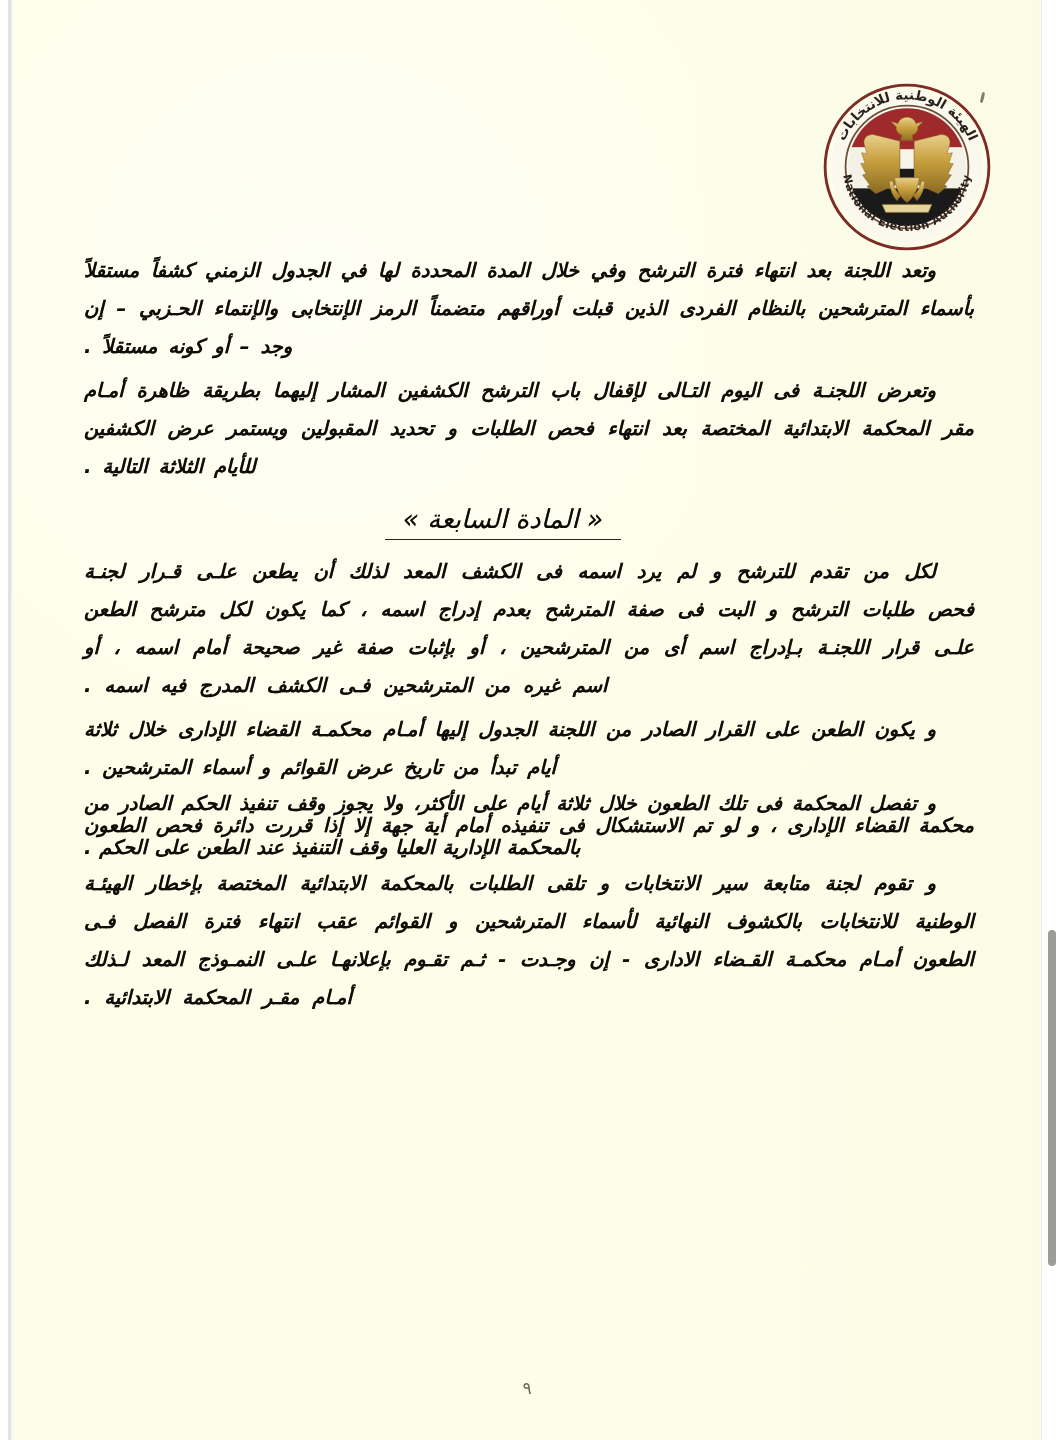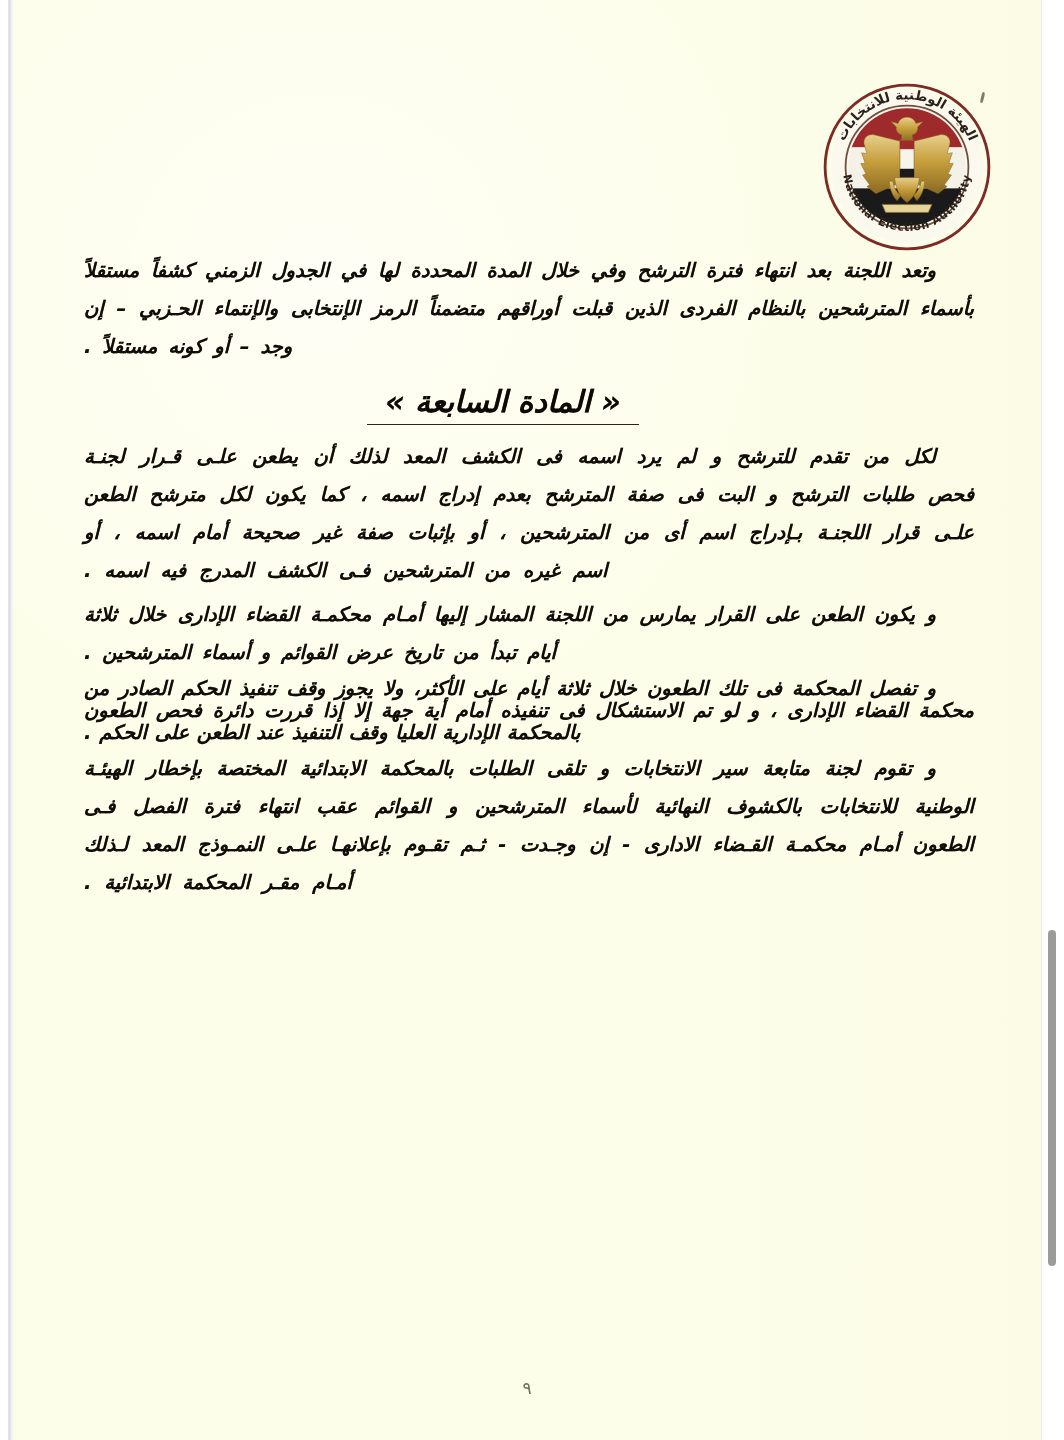--- a/index.html
+++ b/index.html
@@ -160,23 +160,23 @@
   #article-heading-block {
     margin: 18px 0 14px 0;
     text-align: center;
     direction: rtl;
   }
   #article-heading {
     display: inline-block;
     position: relative;
     color: #0d0a06;
     font-family: "DejaVu Sans", "Liberation Sans", sans-serif;
-    font-weight: 700;
+    font-weight: 400;
     font-style: italic;
-    font-size: 30px;
+    font-size: 26px;
     letter-spacing: 0.5px;
     padding: 0 4px 5px 4px;
     transform: translateX(-26px);
     text-shadow: 0 0 0.6px rgba(13,10,6,0.6);
   }
   #article-heading::after {
     content: "";
     position: absolute;
     left: -14px;
     right: -14px;
@@ -261,27 +261,28 @@
           <textPath href="#arcBot" startOffset="50%">National Election Authority</textPath>
         </text>
       </svg>
     </div>
 
     <div id="stray-mark"></div>
 
     <div id="content">
 
       <p class="para spaced">وتعد اللجنة بعد انتهاء فترة الترشح وفي خلال المدة المحددة لها في الجدول الزمني  كشفاً مستقلاً بأسماء المترشحين بالنظام الفردى الذين قبلت أوراقهم متضمناً الرمز الإنتخابى  والإنتماء الحـزبي – إن وجد – أو كونه مستقلاً .</p>
+      <p class="para spaced">وتعرض اللجنـة فى اليوم التـالى لإقفال باب الترشح الكشفين المشار إليهما بطريقة ظاهرة  أمـام مقر المحكمة الابتدائية المختصة بعد انتهاء فحص الطلبات و تحديد المقبولين  ويستمر عرض الكشفين للأيام الثلاثة التالية .</p>
 
       <div id="article-heading-block">
         <span id="article-heading">«  المادة السابعة  »</span>
       </div>
 
       <p class="para airy">لكل من تقدم للترشح و لم يرد اسمه فى الكشف المعد  لذلك أن يطعن علـى قـرار لجنـة فحص طلبات الترشح و البت فى صفة المترشح بعدم إدراج اسمه ، كما يكون لكل مترشح الطعن علـى قرار اللجنـة بـإدراج اسم أى من المترشحين ، أو بإثبات صفة غير صحيحة أمام اسمه ، أو اسم غيره من المترشحين فـى الكشف المدرج فيه اسمه .</p>
-      <p class="para spaced">و يكون الطعن على القرار يمارس من اللجنة المشار إليها أمـام محكمـة القضاء الإدارى خلال ثلاثة أيام تبدأ من تاريخ عرض القوائم و أسماء المترشحين .</p>
+      <p class="para spaced">و يكون الطعن على القرار الصادر من اللجنة الجدول إليها أمـام محكمـة القضاء الإدارى خلال ثلاثة أيام تبدأ من تاريخ عرض القوائم و أسماء المترشحين .</p>
       <p class="para tight">و تفصل المحكمة فى تلك الطعون خلال ثلاثة أيام على الأكثر، ولا يجوز وقف تنفيذ الحكم الصادر من محكمة القضاء الإدارى ، و لو تم الاستشكال فى تنفيذه أمام أية جهة إلا إذا قررت دائرة فحص الطعون بالمحكمة الإدارية العليا وقف التنفيذ عند الطعن على الحكم .</p>
       <p class="para airy">و تقوم لجنة متابعة سير الانتخابات و تلقى الطلبات بالمحكمة الابتدائية المختصة بإخطار الهيئـة الوطنية للانتخابات بالكشوف النهائية لأسماء المترشحين و القوائم عقب انتهاء فترة الفصل فـى الطعون أمـام محكمـة القـضاء الادارى - إن وجـدت - ثـم تقـوم بإعلانهـا علـى النمـوذج المعد لـذلك أمـام مقـر المحكمة الابتدائية .</p>
 
     </div>
 
     <div id="page-number">٩</div>
 
   </div>
 
   <div id="right-gutter"></div>

